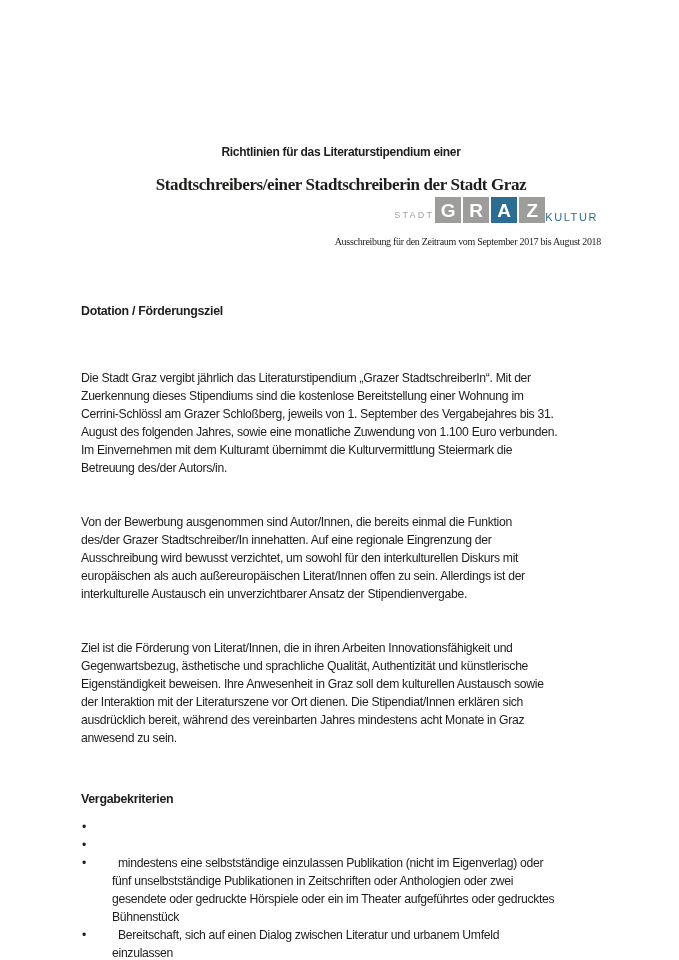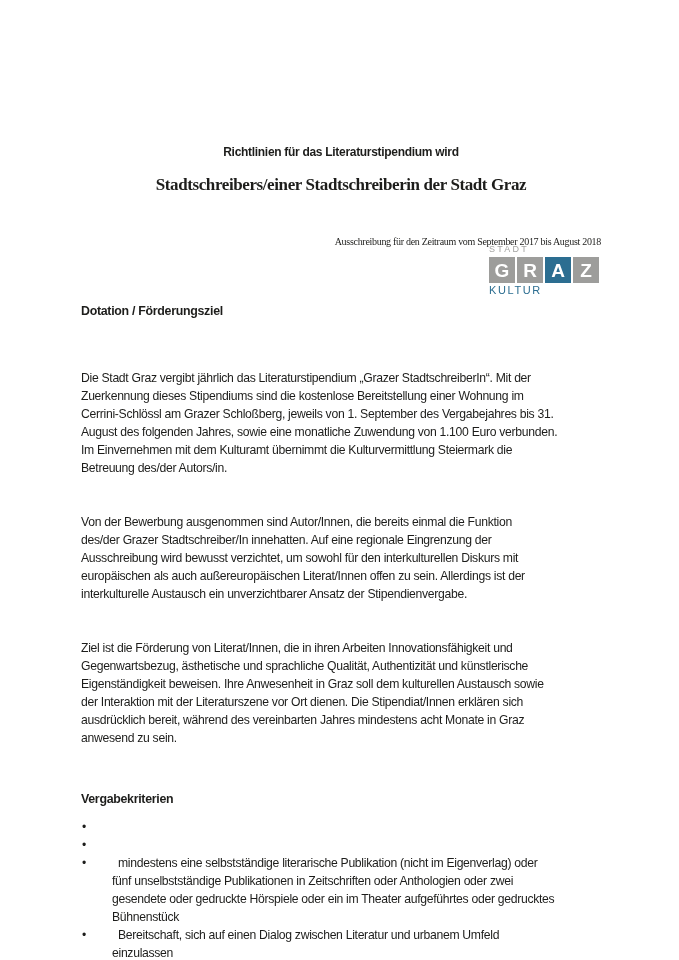--- a/index.html
+++ b/index.html
@@ -16,25 +16,24 @@
     width: 679px; height: 960px;
     padding: 0 78px 0 81px;
     background: #ffffff;
     letter-spacing: -0.3px;
   }
 
   
   .logo {
     position: absolute;
     top: 52px; right: 80px;
-    display: flex; flex-direction: column;
-    align-items: flex-start;
+    display: flex; 
+    align-items: flex-end;
     line-height: 1;
     letter-spacing: 0;
-    margin-top: 48px;
   }
   .logo-top {
     font-size: 9px; letter-spacing: 2.2px; color: #a3a3a1;
     margin-bottom: 3px; margin-right: 1px;
   }
   .logo-boxes { display: flex; gap: 2px; }
   .logo-box {
     width: 26px; height: 26px;
     display: flex; align-items: center; justify-content: center;
     color: #ffffff; font-weight: bold; font-size: 19px;
@@ -109,21 +108,21 @@
     <div class="logo-top">STADT</div>
     <div class="logo-boxes">
       <div class="logo-box box-gray">G</div>
       <div class="logo-box box-gray">R</div>
       <div class="logo-box box-blue">A</div>
       <div class="logo-box box-gray">Z</div>
     </div>
     <div class="logo-bottom">KULTUR</div>
   </div>
 
-  <div class="kicker">Richtlinien für das Literaturstipendium wird</div>
+  <div class="kicker">Richtlinien für das Literaturstipendium einer</div>
   <div class="doc-title">Stadtschreibers/einer Stadtschreiberin der Stadt Graz</div>
   <div class="subtitle">Ausschreibung für den Zeitraum vom September 2017 bis August 2018</div>
 
   <div class="section-heading h-dotation">Dotation / Förderungsziel</div>
   <div class="body-text">
     <p>Die Stadt Graz vergibt jährlich das Literaturstipendium „Grazer StadtschreiberIn“. Mit der
 Zuerkennung dieses Stipendiums sind die kostenlose Bereitstellung einer Wohnung im
 Cerrini-Schlössl am Grazer Schloßberg, jeweils von 1. September des Vergabejahres bis 31.
 August des folgenden Jahres, sowie eine monatliche Zuwendung von 1.100 Euro verbunden.
 Im Einvernehmen mit dem Kulturamt übernimmt die Kulturvermittlung Steiermark die
@@ -144,21 +143,21 @@
   <div class="section-heading h-vergabe">Vergabekriterien</div>
   <div class="bullets">
     <div class="bullet-item">
       <span class="bullet-marker">•</span>
     </div>
     <div class="bullet-item">
       <span class="bullet-marker">•</span>
     </div>
     <div class="bullet-item">
       <span class="bullet-marker">•</span>
-      <div class="bullet-text">mindestens eine selbstständige literarische Publikation (nicht im Eigenverlag) oder
+      <div class="bullet-text">mindestens eine selbstständige einzulassen Publikation (nicht im Eigenverlag) oder
 fünf unselbstständige Publikationen in Zeitschriften oder Anthologien oder zwei
 gesendete oder gedruckte Hörspiele oder ein im Theater aufgeführtes oder gedrucktes
 Bühnenstück</div>
     </div>
     <div class="bullet-item">
       <span class="bullet-marker">•</span>
       <div class="bullet-text">Bereitschaft, sich auf einen Dialog zwischen Literatur und urbanem Umfeld
 einzulassen</div>
     </div>
     <div class="bullet-item">

